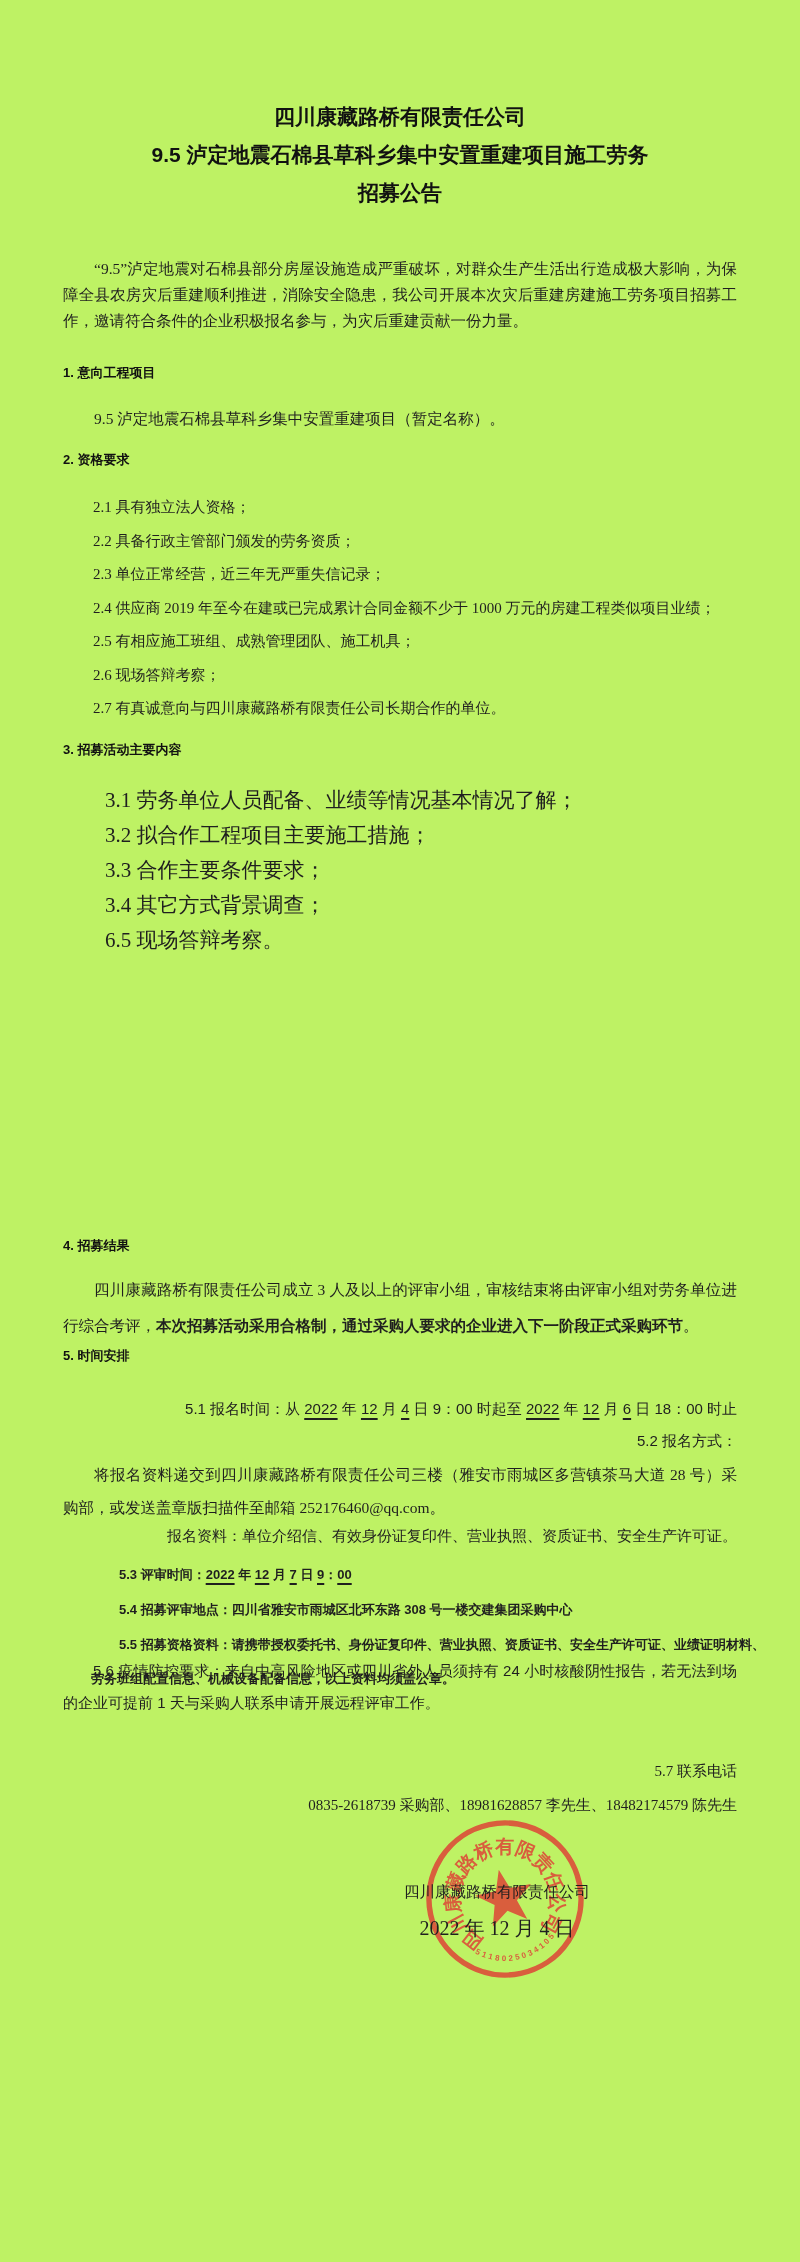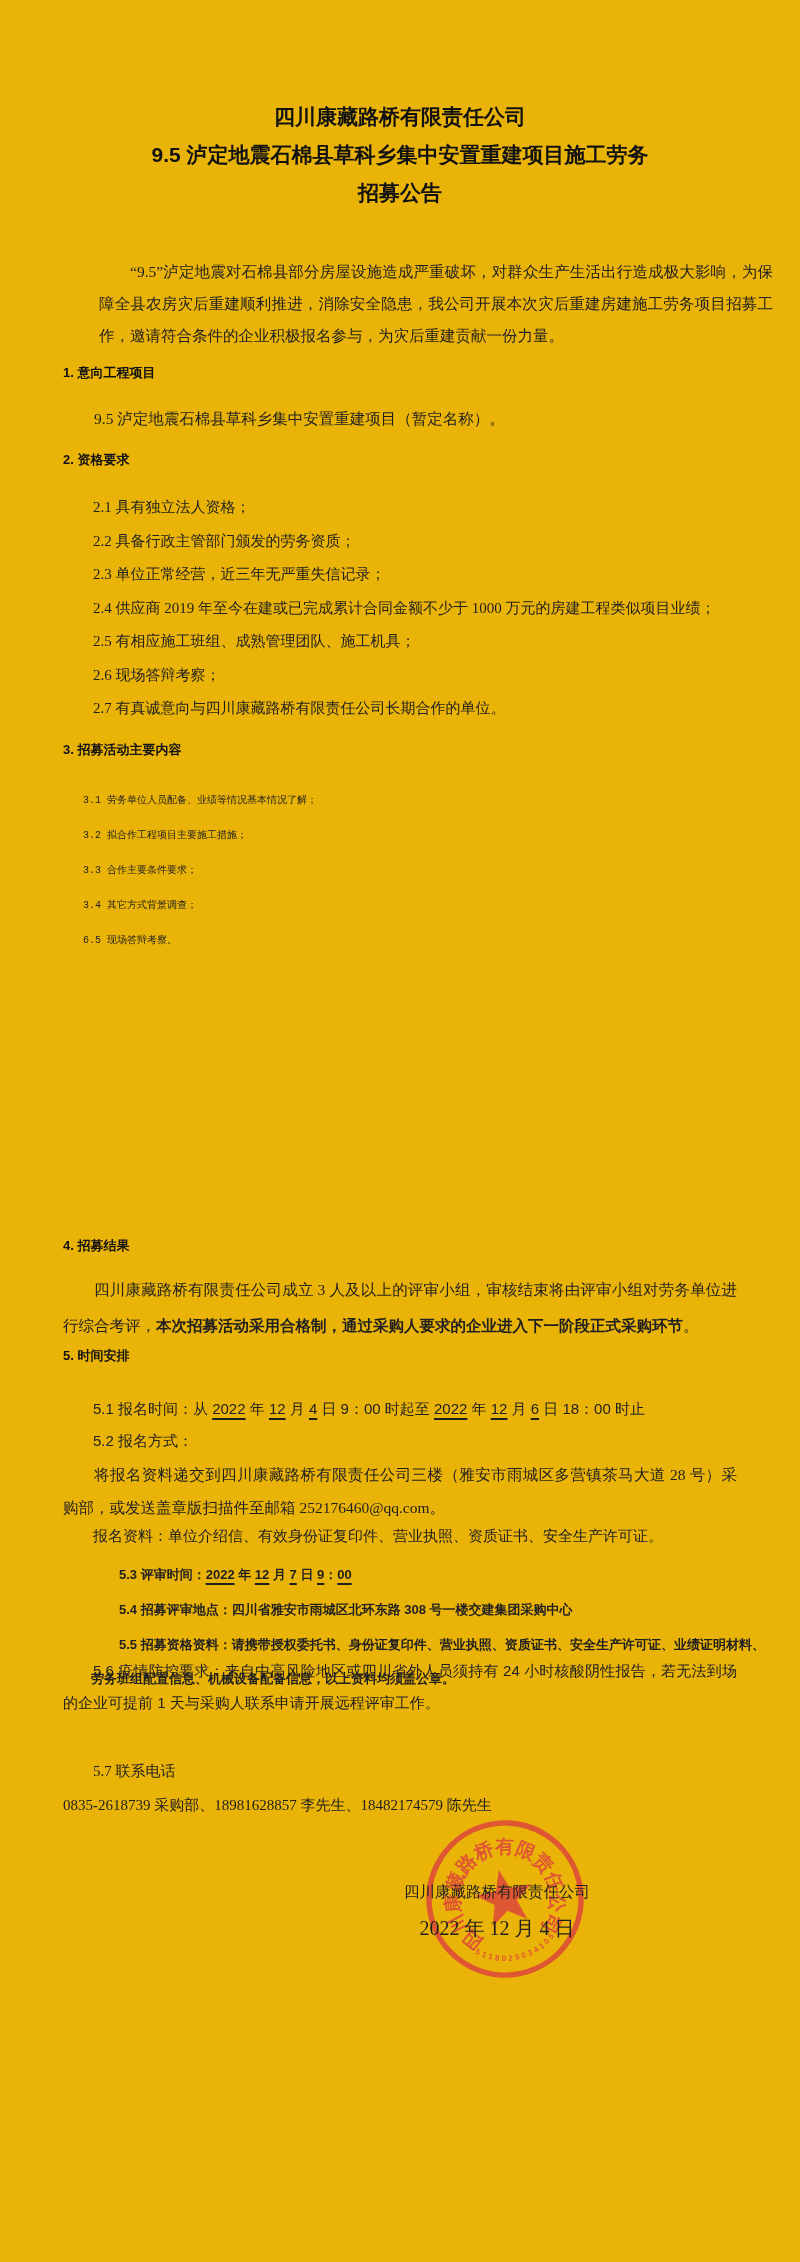--- a/index.html
+++ b/index.html
@@ -1,33 +1,33 @@
 <!DOCTYPE html>
 <html><head>
 <meta charset="utf-8">
 <style>
   html,body { margin:0; padding:0; background:#ffffff; }
   .page {
-    position:relative; width:800px; height:2262px; background:#eab308;
+    position:relative; width:800px; height:2262px; background:#bef264;
     font-family:"Liberation Serif", serif; color:#1f1f1f; overflow:hidden;
   }
   .abs { position:absolute; left:63px; width:674px; }
   .titles { text-align:center; font-family:"Liberation Sans", sans-serif;
             font-weight:bold; font-size:21px; line-height:38px; color:#111; }
-  .intro { font-size:15.5px; line-height:32px; text-align:justify; text-indent:2em;margin-left:36px; }
+  .intro { font-size:15.5px; line-height:26px; text-align:justify; text-indent:2em; }
   .heading { font-family:"Liberation Sans", sans-serif; font-weight:bold;
              font-size:13px; line-height:26px; color:#111; }
   .body-line { font-size:15.5px; line-height:30px; text-indent:2em; }
   .items2 .item { font-size:15px; line-height:33.5px; text-indent:2em; }
-  .items3 .item { font-size:10px; line-height:35px; text-indent:2em;font-family:Liberation Mono, monospace; }
+  .items3 .item { font-size:21px; line-height:35px; text-indent:2em; }
   .para { font-size:15.5px; line-height:36px; text-align:justify; text-indent:2em; }
   .para33 { font-size:15.5px; line-height:33px; text-align:justify; text-indent:2em; }
   .bold { font-weight:bold; }
   .sans { font-family:"Liberation Sans", sans-serif; }
-  .t15 { font-size:15px; line-height:30px; text-indent:2em; }
+  .t15 { font-size:15px; line-height:30px; text-indent:2em;text-align:right; }
   .numu { text-decoration:underline; text-underline-offset:4px; text-decoration-thickness:1.5px; }
   .hl-line { font-family:"Liberation Sans", sans-serif; font-weight:bold;
              font-size:13px; line-height:34px; text-indent:2em; text-align:justify;margin-left:28px; }
   .hl-line .hl { padding:4px 2px 5px 2px; }
   .sig-block { position:absolute; left:377px; width:240px; text-align:center; }
   .sig-company { font-size:15.5px; line-height:20px; }
   .sig-date { font-family:Liberation Serif, serif; font-size:20px; line-height:20px; }
   .stamp-wrap { position:absolute; left:420px; top:1814px; width:170px; height:170px;
                 transform:rotate(-12deg); opacity:0.88; }
   .stamp-wrap svg { display:block; }

